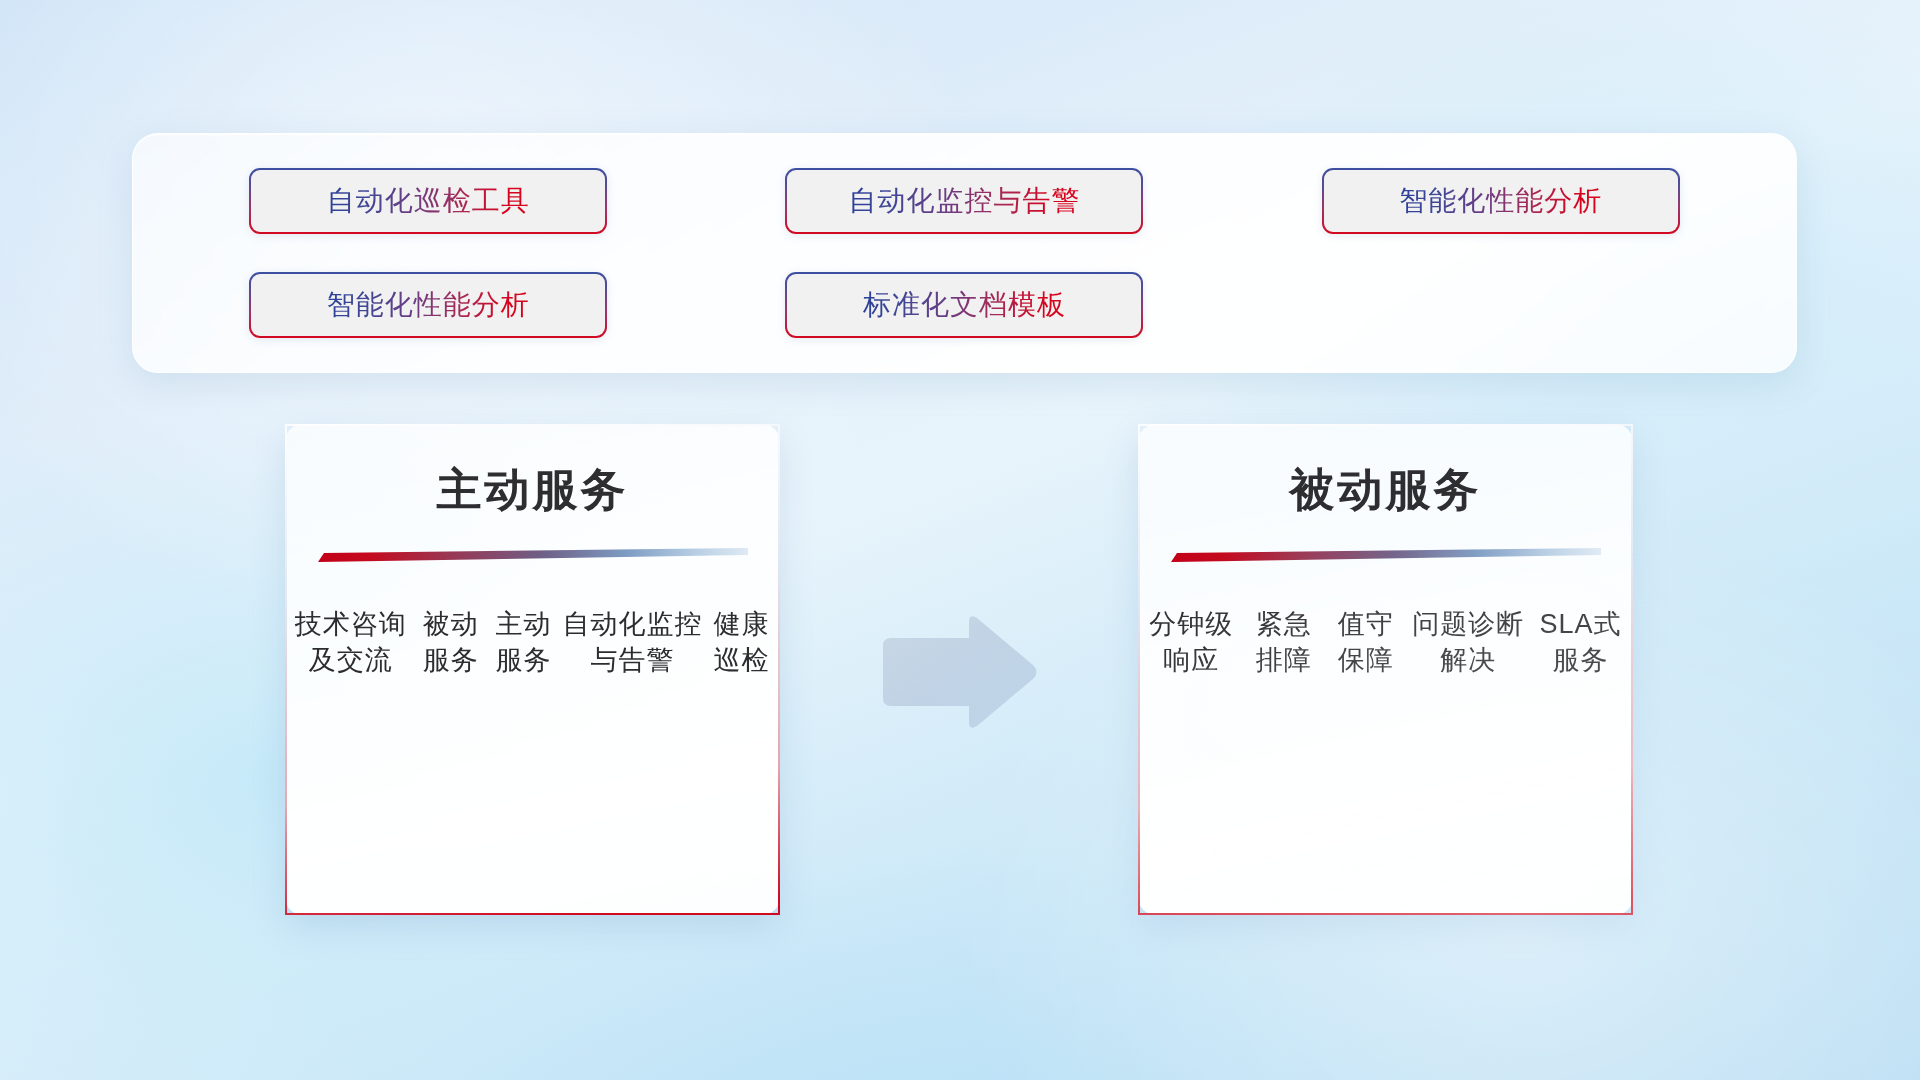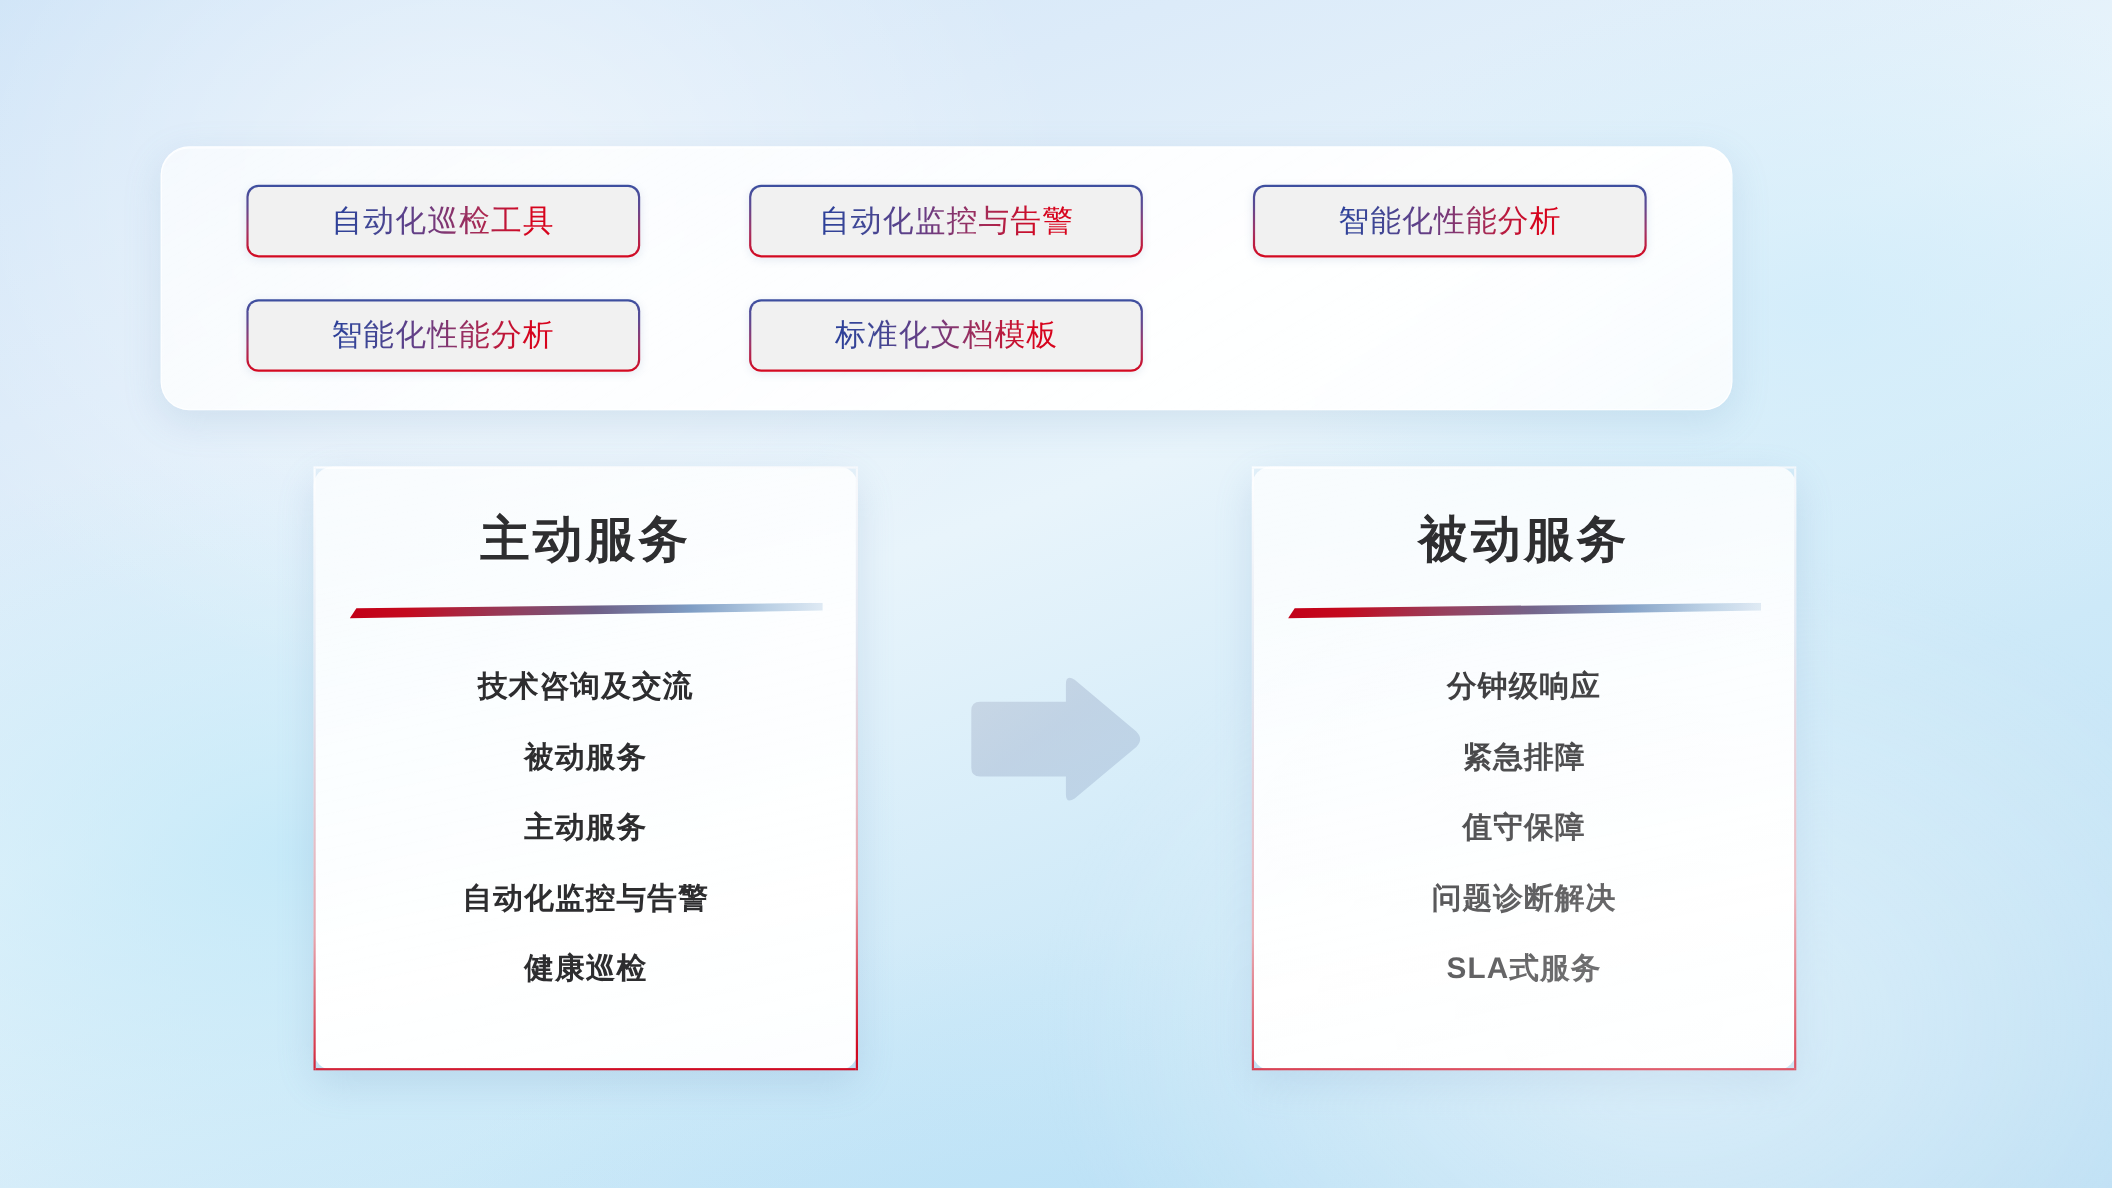--- a/index.html
+++ b/index.html
@@ -37,23 +37,23 @@
     position: absolute;
     right: -200px; bottom: -300px;
     width: 1200px; height: 900px;
     background: radial-gradient(ellipse at center, rgba(255,255,255,0.38) 0%, rgba(255,255,255,0) 68%);
     pointer-events: none;
   }
 
   
   .top-panel {
     position: absolute;
-    left: 146px;
+    left: 132px;
     top: 133px;
-    width: 1429px;
+    width: 1665px;
     height: 240px;
     border-radius: 26px;
     background: linear-gradient(150deg, rgba(255,255,255,0.66) 0%, rgba(255,255,255,0.90) 42%, rgba(255,255,255,0.96) 72%, rgba(255,255,255,0.80) 100%);
     border: 1px solid rgba(255,255,255,0.85);
     box-shadow: 0 10px 34px rgba(108,150,190,0.18), inset 0 1px 0 rgba(255,255,255,0.9);
     backdrop-filter: blur(2px);
     display: grid;
     grid-template-columns: repeat(3, 1fr);
     grid-template-rows: repeat(2, 1fr);
     align-items: center;
@@ -94,21 +94,21 @@
     -webkit-background-clip: text;
     background-clip: text;
     color: transparent;
     -webkit-text-fill-color: transparent;
   }
 
   
   .card {
     position: absolute;
     width: 495px;
-    height: 549px;
+    height: 491px;
     top: 424px;
     border-radius: 18px;
     background: linear-gradient(168deg, rgba(255,255,255,0.72) 0%, rgba(255,255,255,0.90) 38%, rgba(255,255,255,0.99) 74%, rgba(255,255,255,0.95) 100%);
     border: 2px solid transparent;
     border-image: linear-gradient(175deg,
         rgba(255,255,255,0.85) 0%,
         rgba(222,228,240,0.9) 34%,
         rgba(226,150,160,0.85) 72%,
         #cf0a22 97%) 1 stretch;
     box-shadow: 0 12px 34px rgba(104,146,188,0.20);
@@ -132,22 +132,21 @@
     width: 430px;
     height: 16px;
     position: relative;
   }
   .divider-wrap svg { display: block; width: 100%; height: 100%; }
 
   .card-list {
     margin-top: 28px;
     list-style: none;
     display: flex;
-    flex-direction: column;
-    font-weight: bold;
+    flex-direction: row;
   }
   .card-list li {
     text-align: center;
     font-size: 27px;
     letter-spacing: 1px;
     color: #2d2d2f;
     padding: 14px 0;
   }
 
   

